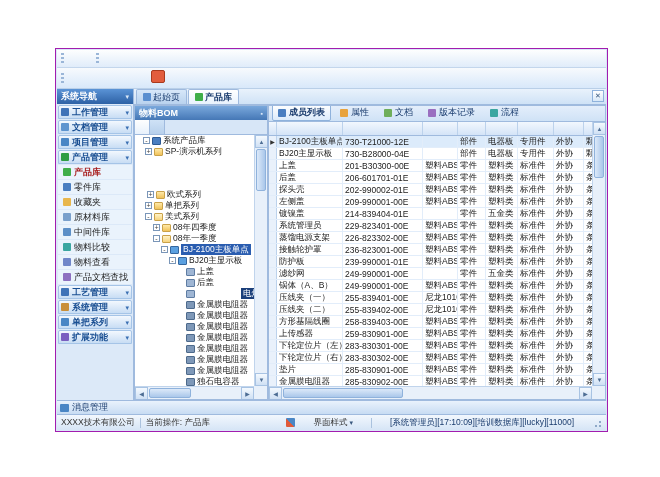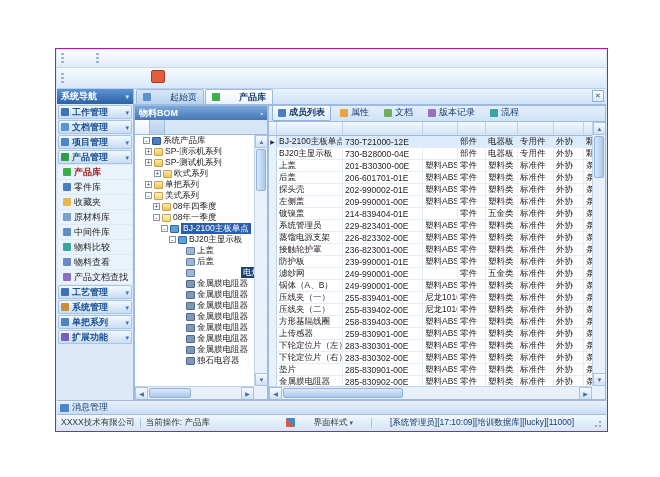--- a/index.html
+++ b/index.html
@@ -41,21 +41,21 @@
   .ic-work{background:#3f73b8}.ic-doc{background:#5d94cf}.ic-proj{background:#4a86c5}
   .ic-prod{background:#2f9e44}.ic-craft{background:#3f73b8}.ic-sys{background:#c98f3a}
   .ic-conf{background:#4a86c5}.ic-ext{background:#7a5fc0}
   .ic-product{background:#3fae49}.ic-partlib{background:#4a7ec0}.ic-fav{background:#e8b64c}
   .ic-raw{background:#7aa0cc}.ic-mid{background:#5c8fc7}.ic-cmp{background:#3aa6a0}
   .ic-view{background:#6f86c9}.ic-find{background:#8d6fc0}
   
   .tabbar{position:absolute;left:78px;top:40px;right:1px;height:16px;
     background:linear-gradient(#e9f2fc,#cfe2f6);border-bottom:1px solid #9fbade;
     display:flex;align-items:flex-end;padding-left:2px;gap:1px;}
-  .doc-tab{height:15px;display:flex;align-items:center;gap:19px;padding:0 6px;
+  .doc-tab{height:15px;display:flex;align-items:center;gap:2px;padding:0 6px;
     border:1px solid #9fbade;border-bottom:none;border-radius:2px 2px 0 0;
     background:linear-gradient(#d7e7f9,#b9d2ee);color:#1a3c6e;font-size:9px;justify-content:center;}
   .doc-tab.active{background:linear-gradient(#ffffff,#e8f2fd);font-weight:bold;}
   .doc-tab .ic{width:8px;height:8px;border-radius:1px;}
   .ic-page{background:#5a8fd0}.ic-prodlib{background:#3fae49}
   .tabbar-close{margin-left:auto;margin-bottom:2px;margin-right:2px;width:12px;height:12px;
     border:1px solid #8fb2dc;background:linear-gradient(#fff,#d8e8f8);color:#39587e;
     font-size:7px;display:flex;align-items:center;justify-content:center;}
   
   .bom{position:absolute;left:78px;top:56px;width:134px;bottom:31px;
@@ -288,26 +288,21 @@
       <div class="tree-row has-exp" style="padding-left: 8px;">
             <span class="exp">-</span>
             <span class="ic ic-root"></span>
             <span class="label">系统产品库</span>
           </div>
           <div class="tree-row has-exp" style="padding-left: 10px;">
             <span class="exp">+</span>
             <span class="ic ic-folder"></span>
             <span class="label">SP-演示机系列</span>
           </div>
-          <div class="tree-row has-exp" style="padding-left: 10px;">
-            <span class="exp">+</span>
-            <span class="ic ic-folder"></span>
-            <span class="label">SP-测试机系列</span>
-          </div>
-          <div class="tree-row has-exp" style="padding-left: 19px;">
+          <div class="tree-row has-exp" style="padding-left: 12px; margin-top: 32px;">
             <span class="exp">+</span>
             <span class="ic ic-folder"></span>
             <span class="label">欧式系列</span>
           </div>
           <div class="tree-row has-exp" style="padding-left: 10px;">
             <span class="exp">+</span>
             <span class="ic ic-folder"></span>
             <span class="label">单把系列</span>
           </div>
           <div class="tree-row has-exp" style="padding-left: 10px;">

